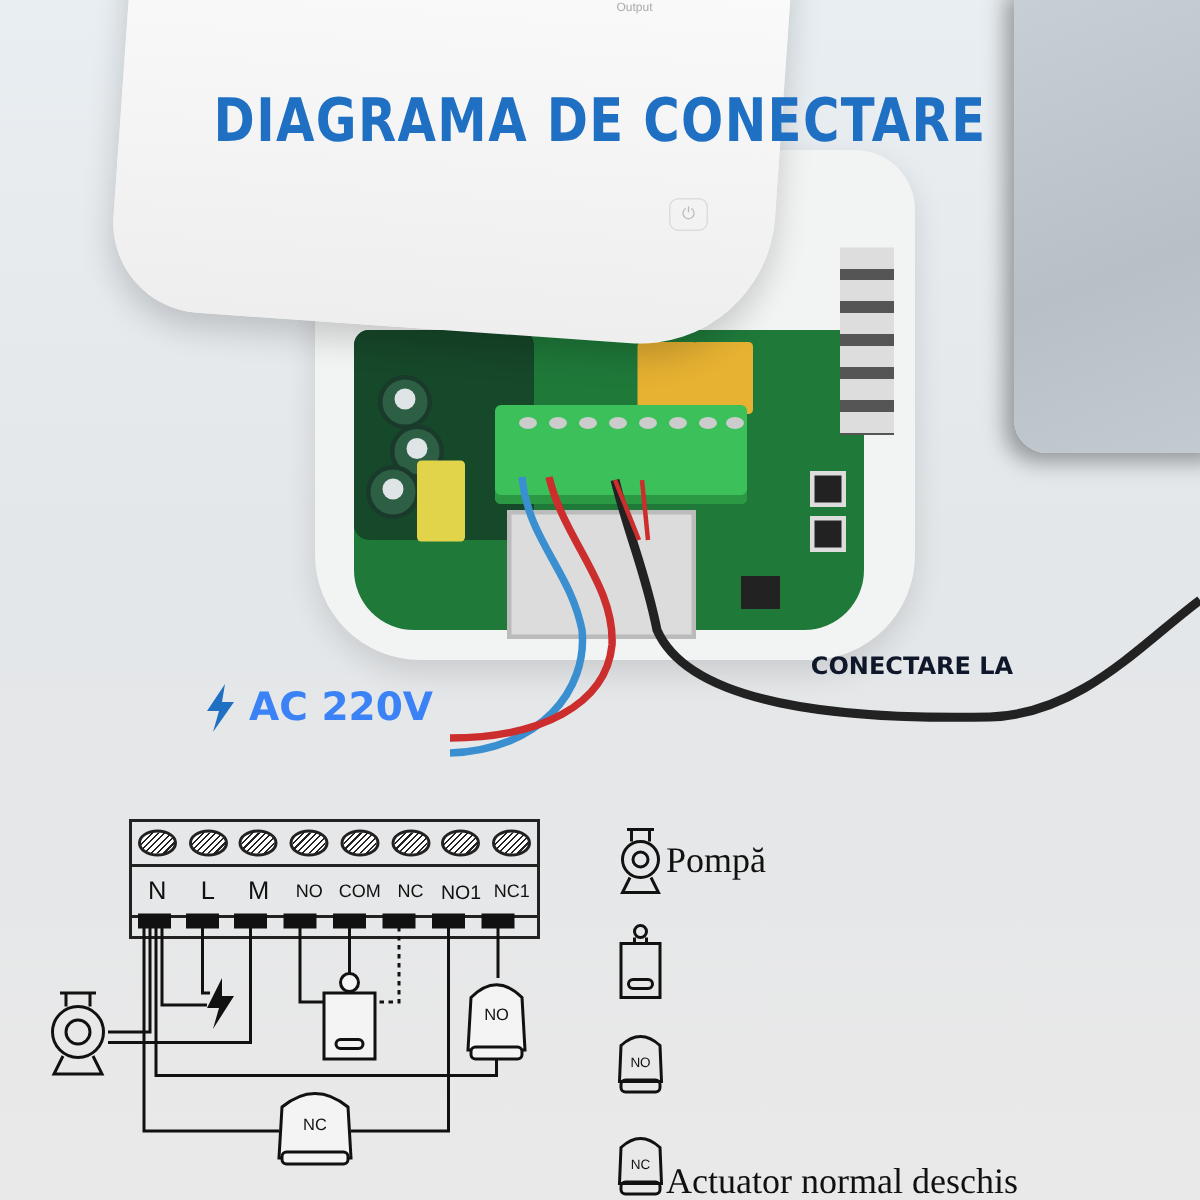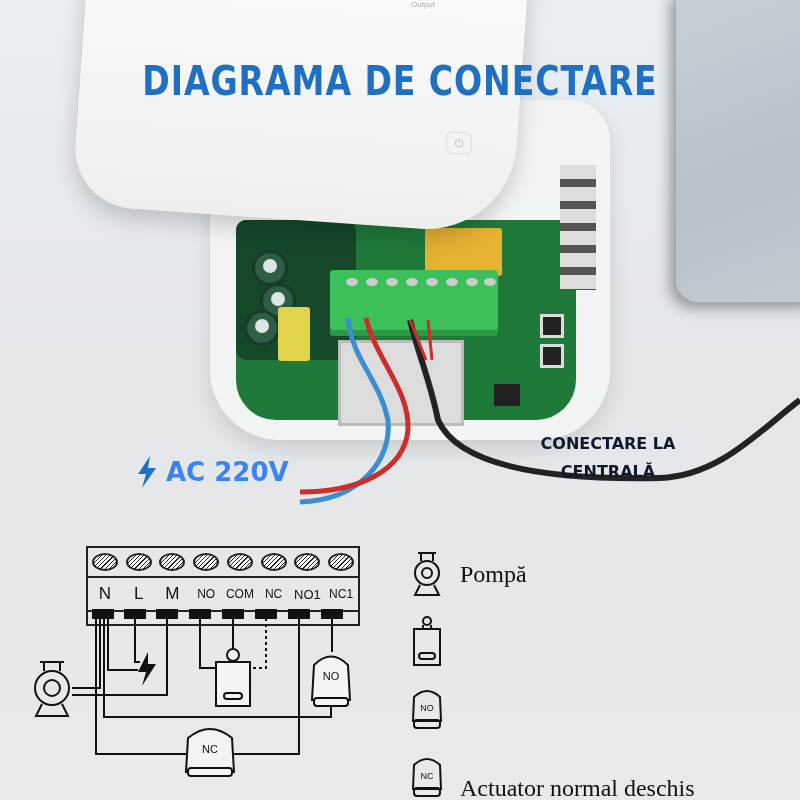--- a/index.html
+++ b/index.html
@@ -39,21 +39,21 @@
     font-family:"DejaVu Sans",sans-serif;}
   
   .tb{left:86px;top:546px;width:270px;height:76px;border:2px solid #222;background:transparent;}
   .tb-screws{display:flex;justify-content:space-around;height:28px;align-items:center;border-bottom:2px solid #222;}
   .tb-screw{width:22px;height:14px;border:2px solid #222;border-radius:50%;
     background:repeating-linear-gradient(135deg,#fff 0 2px,#222 2px 3px);}
   .tb-labels{display:flex;justify-content:space-around;height:32px;align-items:center;border-bottom:2px solid #222;}
   .tb-lab{width:33px;text-align:center;font-weight:400;color:#111;font-family:"Liberation Sans",sans-serif;}
   .legend{left:410px;top:548px;width:380px;}
   .legend-item{display:flex;align-items:center;font-family:"Liberation Serif",serif;color:#111;}
-  .legend-text{font-size:24px;margin-left:16px;line-height:32px;}
+  .legend-text{font-size:24px;line-height:32px;}
 </style>
 </head>
 <body>
 
 <div class="abs wallplate"></div>
 <div class="abs housing"></div>
 <div class="abs pcb"></div>
 <div class="abs pcb-dark"></div>
 <div class="abs cap" style="left:252px;top:250px;"></div>
 <div class="abs cap" style="left:260px;top:283px;"></div>
@@ -92,21 +92,20 @@
 
 <div class="abs ac">
   <svg width="22" height="32" viewBox="0 0 22 32">
     <path d="M14 0 L2 18 L10 18 L6 32 L20 12 L12 12 Z" fill="#1f6fc2"></path>
   </svg>
   <span>AC 220V</span>
 </div>
 
 <div class="abs conect">
   <div>CONECTARE LA</div>
-  <div>CENTRALĂ</div>
 </div>
 
 <div class="abs tb">
   <div class="tb-screws">
     <div class="tb-screw"></div>
     <div class="tb-screw"></div>
     <div class="tb-screw"></div>
     <div class="tb-screw"></div>
     <div class="tb-screw"></div>
     <div class="tb-screw"></div>

